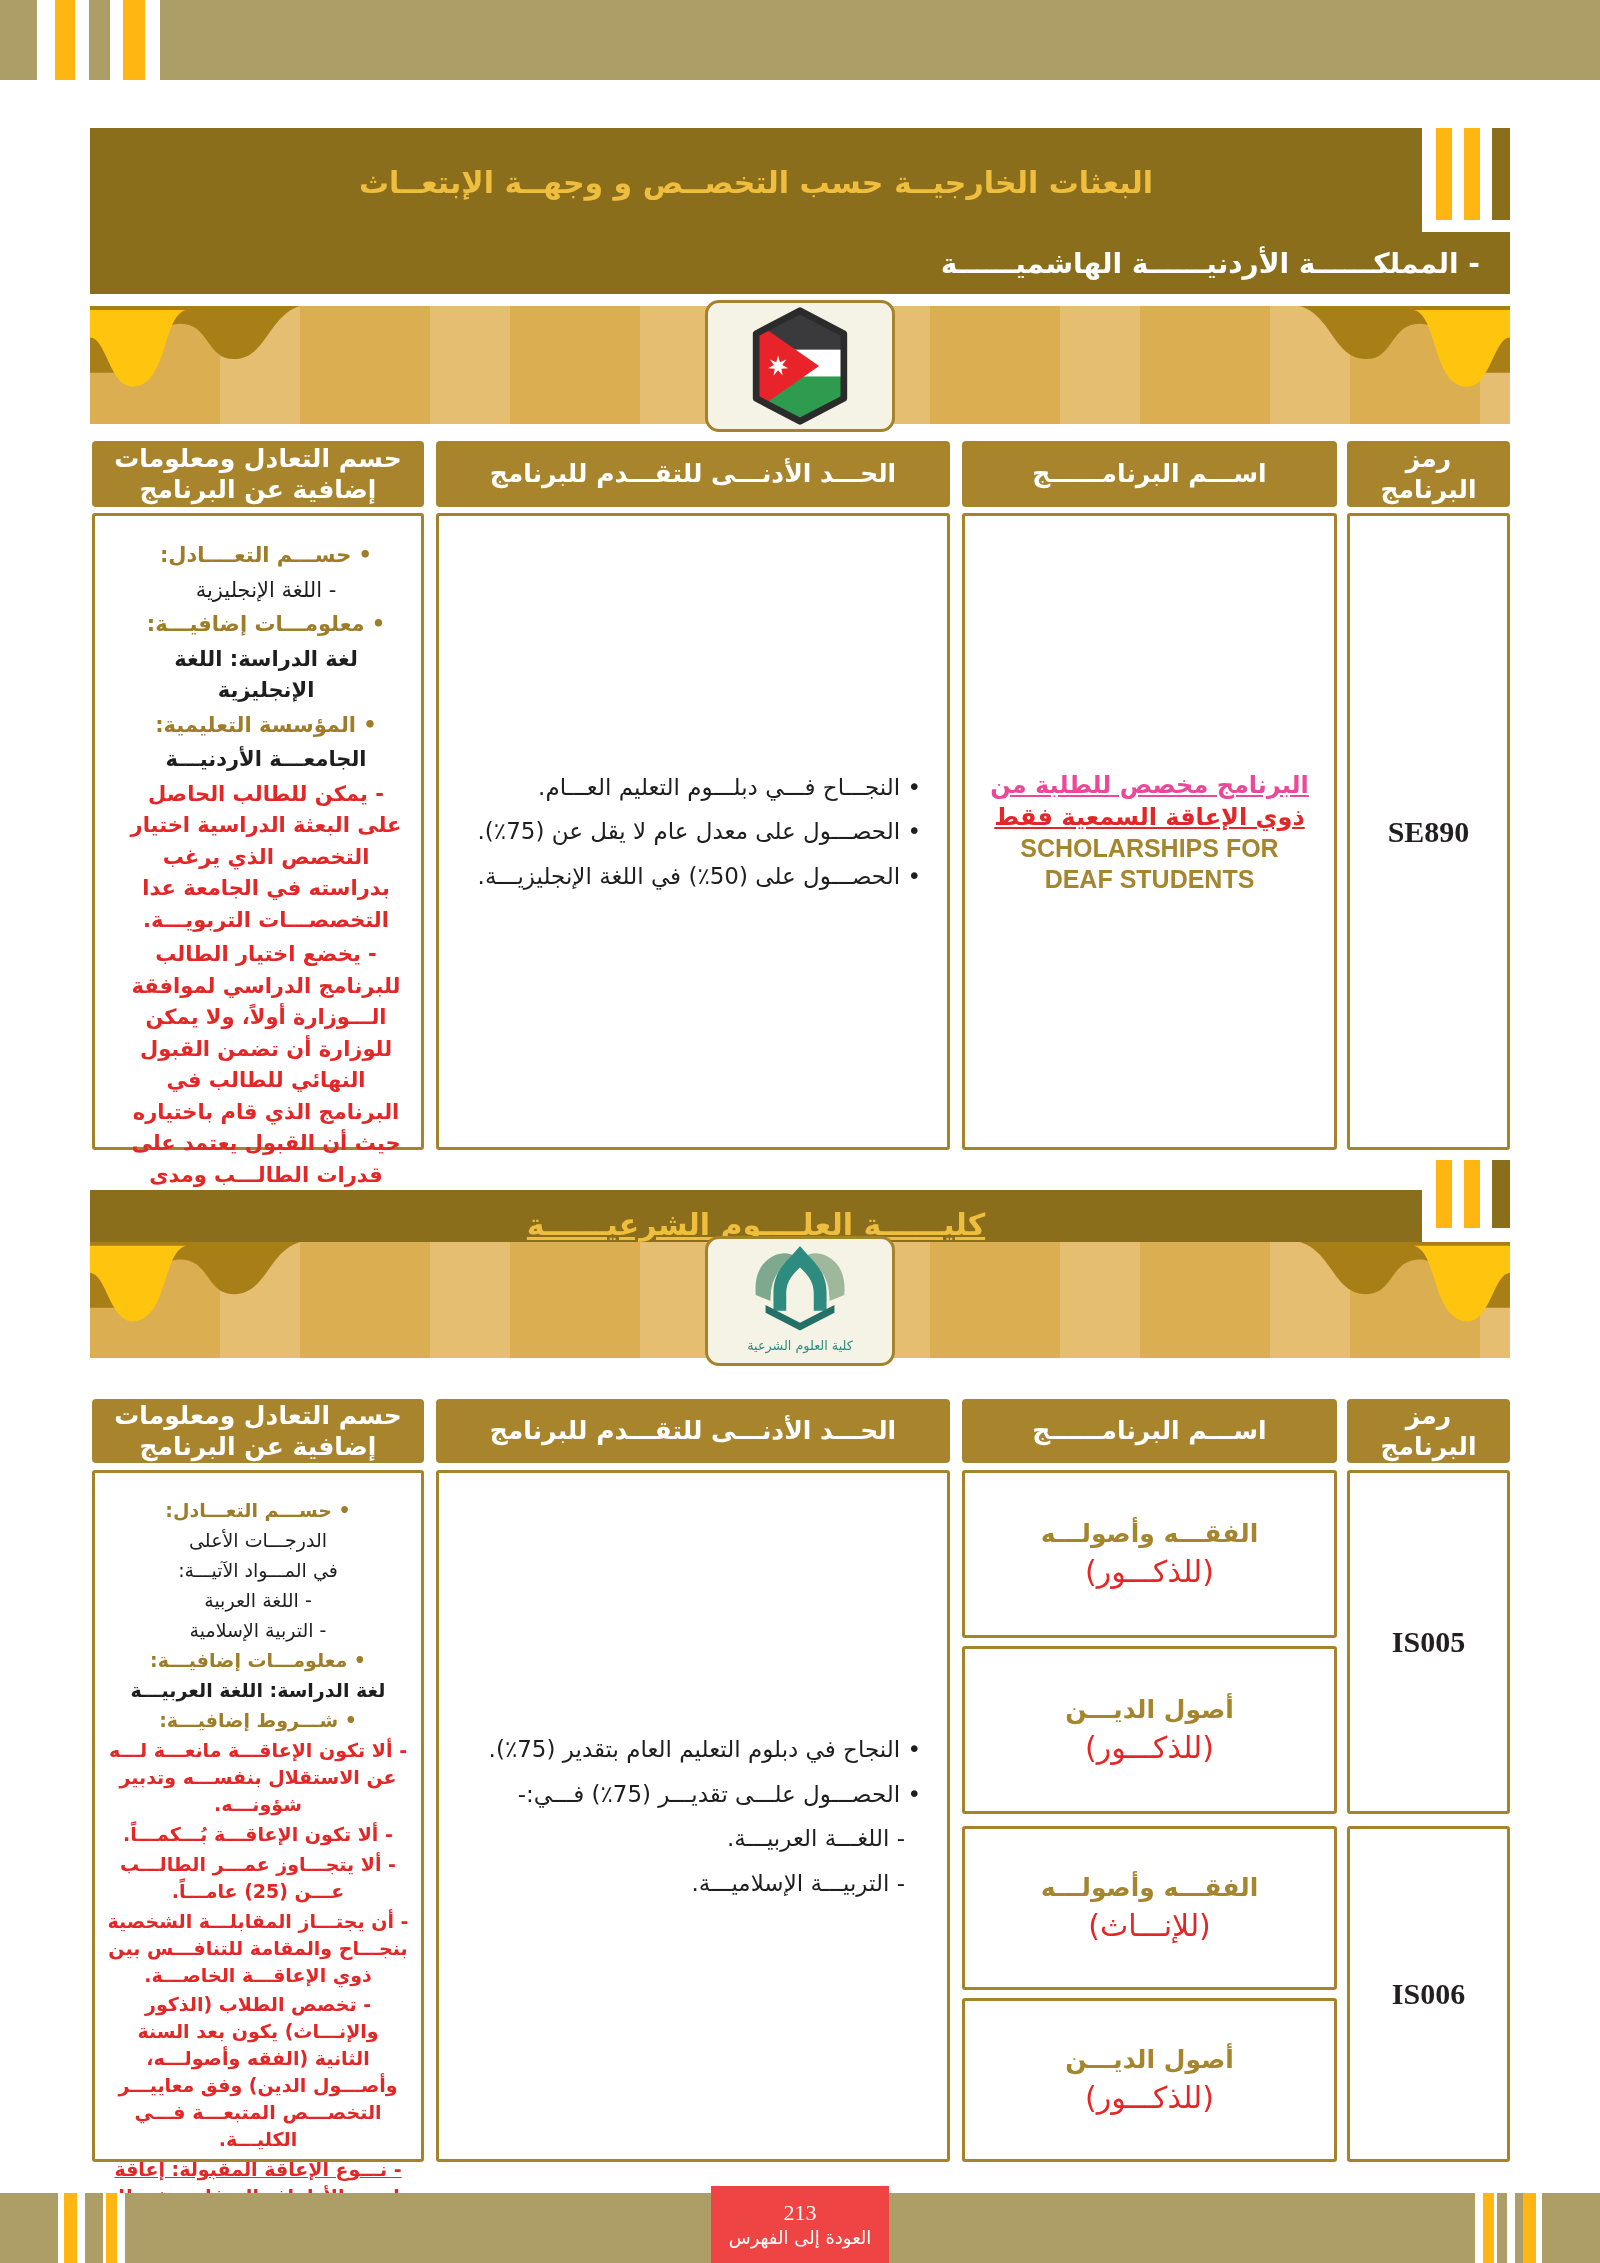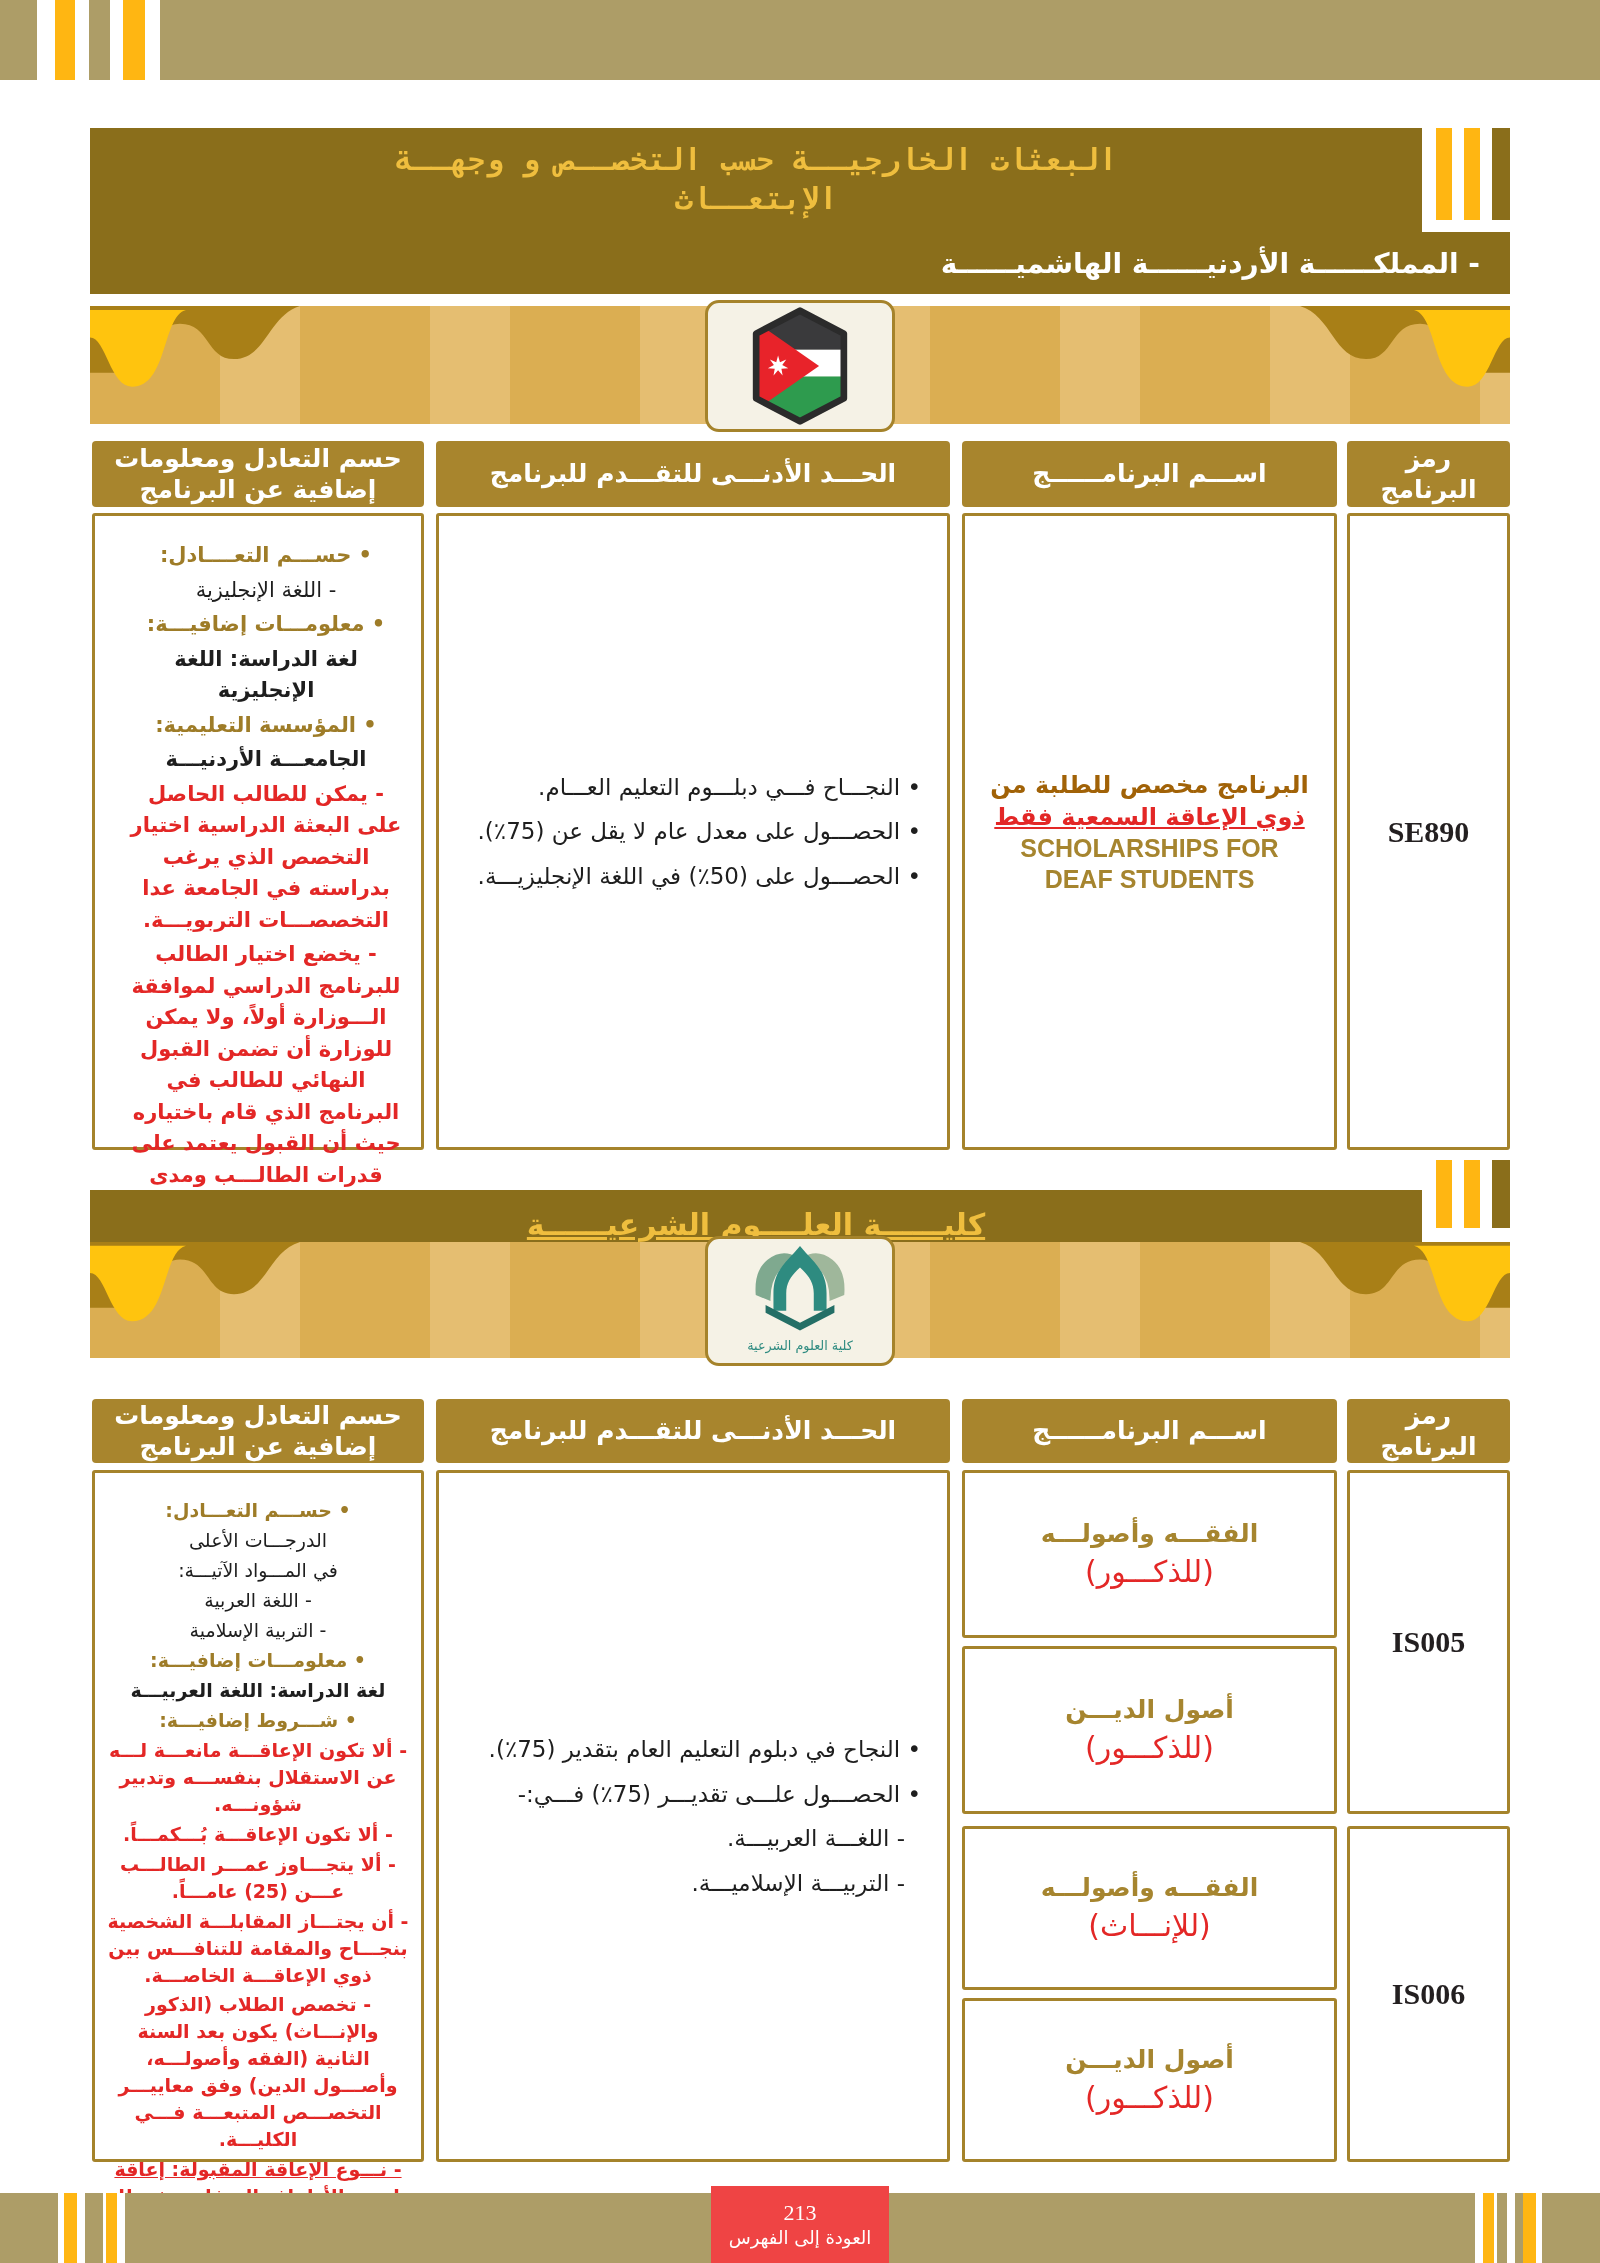--- a/index.html
+++ b/index.html
@@ -6,21 +6,21 @@
   .page{position:relative;width:1600px;height:2263px;background:#ffffff;overflow:hidden;
         font-family:"DejaVu Sans",sans-serif;}
   
   .hband{position:absolute;left:0;width:1600px;background:#AD9D67;}
   .bar{position:absolute;top:0;height:100%;}
   .bar.w{background:#ffffff;}
   .bar.y{background:#FFB612;}
   .vbar{position:absolute;}
   
   .title-band{position:absolute;left:90px;top:128px;width:1332px;height:108px;background:#8A6E1B;
-              display:flex;align-items:center;justify-content:center;font-family:Liberation Mono, monospace;}
+              display:flex;align-items:center;justify-content:center;}
   .title-text{color:#EFBE3E;font-weight:bold;font-size:30px;line-height:1.3;text-align:center;
               direction:rtl;max-width:860px;}
   .sec-band-full{position:absolute;left:90px;width:1420px;height:62px;background:#8A6E1B;
                  display:flex;align-items:center;direction:rtl;box-sizing:border-box;
                  padding-right:30px;color:#ffffff;font-weight:bold;font-size:28px;}
   .sec-band-short{position:absolute;left:90px;width:1332px;height:68px;background:#8A6E1B;
                   display:flex;align-items:center;justify-content:center;direction:rtl;
                   color:#EFBE3E;font-weight:bold;font-size:30px;}
   
   .deco{position:absolute;left:90px;width:1420px;
@@ -46,21 +46,21 @@
   .min-cell p.sub{padding-right:16px;}
   .info-cell{direction:rtl;text-align:center;padding:24px 12px;}
   .info-cell p{margin:0 0 3px;}
   .t1 .info-cell p{font-size:21px;line-height:1.5;margin-left:16px;}
   .t2 .info-cell p{font-size:19px;line-height:1.42;}
   .ln-brown{color:#9E7C28;font-weight:bold;}
   .ln-black{color:#1E1E1E;}
   .ln-black-b{color:#1E1E1E;font-weight:bold;}
   .ln-red{color:#E32726;font-weight:bold;}
   .ln-red-u{color:#E32726;font-weight:bold;text-decoration:underline;}
-  .name1-ar{color:#a16207;font-weight:bold;font-size:24px;margin:2px 0;}
+  .name1-ar{color:#ec4899;font-weight:bold;font-size:24px;margin:2px 0;text-decoration:underline;}
   .name1-red{color:#E32726;font-weight:bold;font-size:24px;text-decoration:underline;margin:2px 0;}
   .name1-en{color:#A6852F;font-weight:bold;font-size:25px;margin:1px 0;
             font-family:"Liberation Sans",sans-serif;direction:ltr;}
   .prog-name{color:#A6852F;font-weight:bold;font-size:25px;margin:0;}
   .prog-gender{color:#E32726;font-weight:normal;font-size:30px;margin:6px 0 0;}
   
   .footer-tab{position:absolute;left:711px;top:2186px;width:178px;height:77px;background:#ef4444;
               display:flex;flex-direction:column;align-items:center;justify-content:center;
               color:#ffffff;cursor:pointer;}
   .page-num{font-family:"Liberation Serif",serif;font-size:22px;line-height:1.2;}

